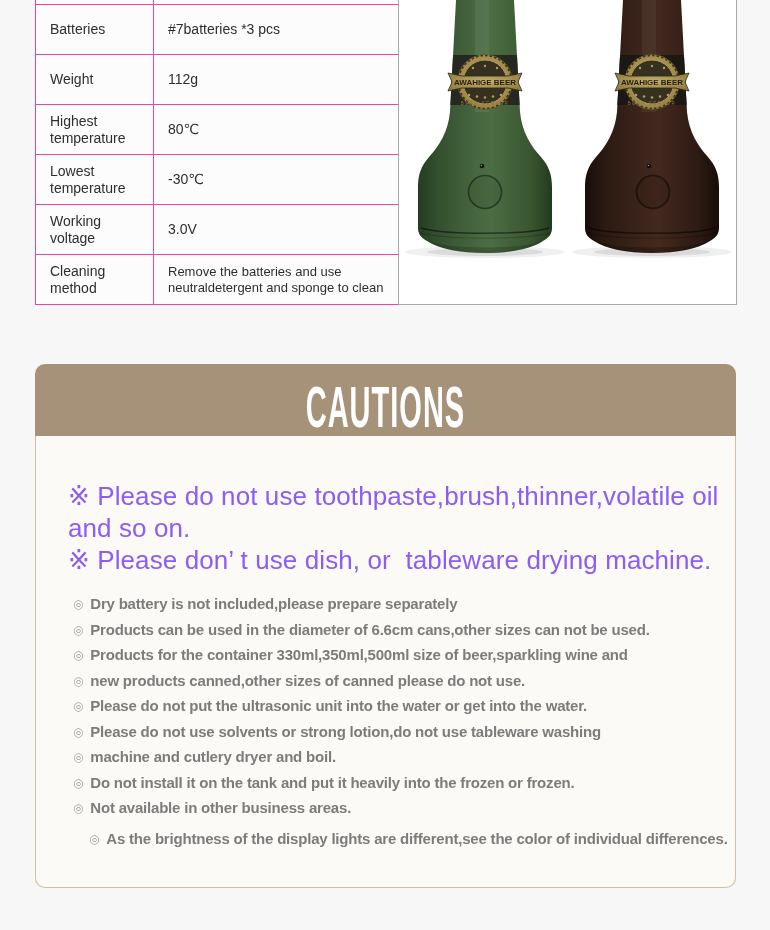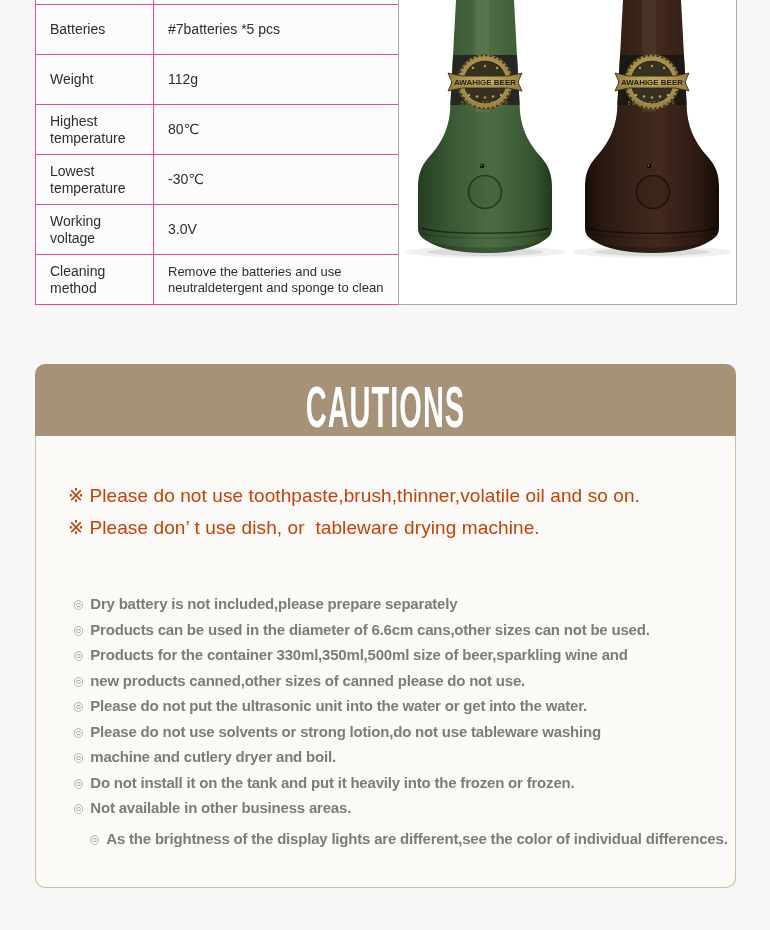--- a/index.html
+++ b/index.html
@@ -47,21 +47,21 @@
   }
 
   
   .cautions-box {
     position:absolute; left:35px; top:436px; width:701px; height:452px;
     background:#fbfaf6; border:1px solid #cdbf9f; border-top:none;
     border-radius:0 0 10px 10px;
   }
   .warnings { position:absolute; left:32px; top:44px; }
   .warning-line {
-    font-size:19px; color:#c2410c; line-height:32px;
+    font-size:26px; color:#8b5cf6; line-height:32px;
     white-space:pre-wrap; letter-spacing:0.1px;
   }
   .caution-items { position:absolute; left:37px; top:156px; }
   .caution-item {
     font-size:15px; color:#7c7c7c; line-height:24.5px;
     letter-spacing:-0.2px; white-space:pre;font-weight:bold;
   }
   .caution-item:last-child { margin-top:5px;margin-left:16px; }
   .bullet {
     color:#a2a2a2; font-size:12px; margin-right:7px;
@@ -78,21 +78,21 @@
         <col class="c-label">
         <col class="c-value">
       </colgroup>
     <tbody>
         <tr class="cut-row">
           <td></td>
           <td></td>
         </tr>
     <tr>
       <td>Batteries</td>
-      <td>#7batteries *5 pcs</td>
+      <td>#7batteries *3 pcs</td>
     </tr>
     <tr>
       <td>Weight</td>
       <td>112g</td>
     </tr>
     <tr>
       <td>Highest
 temperature</td>
       <td>80℃</td>
     </tr>

